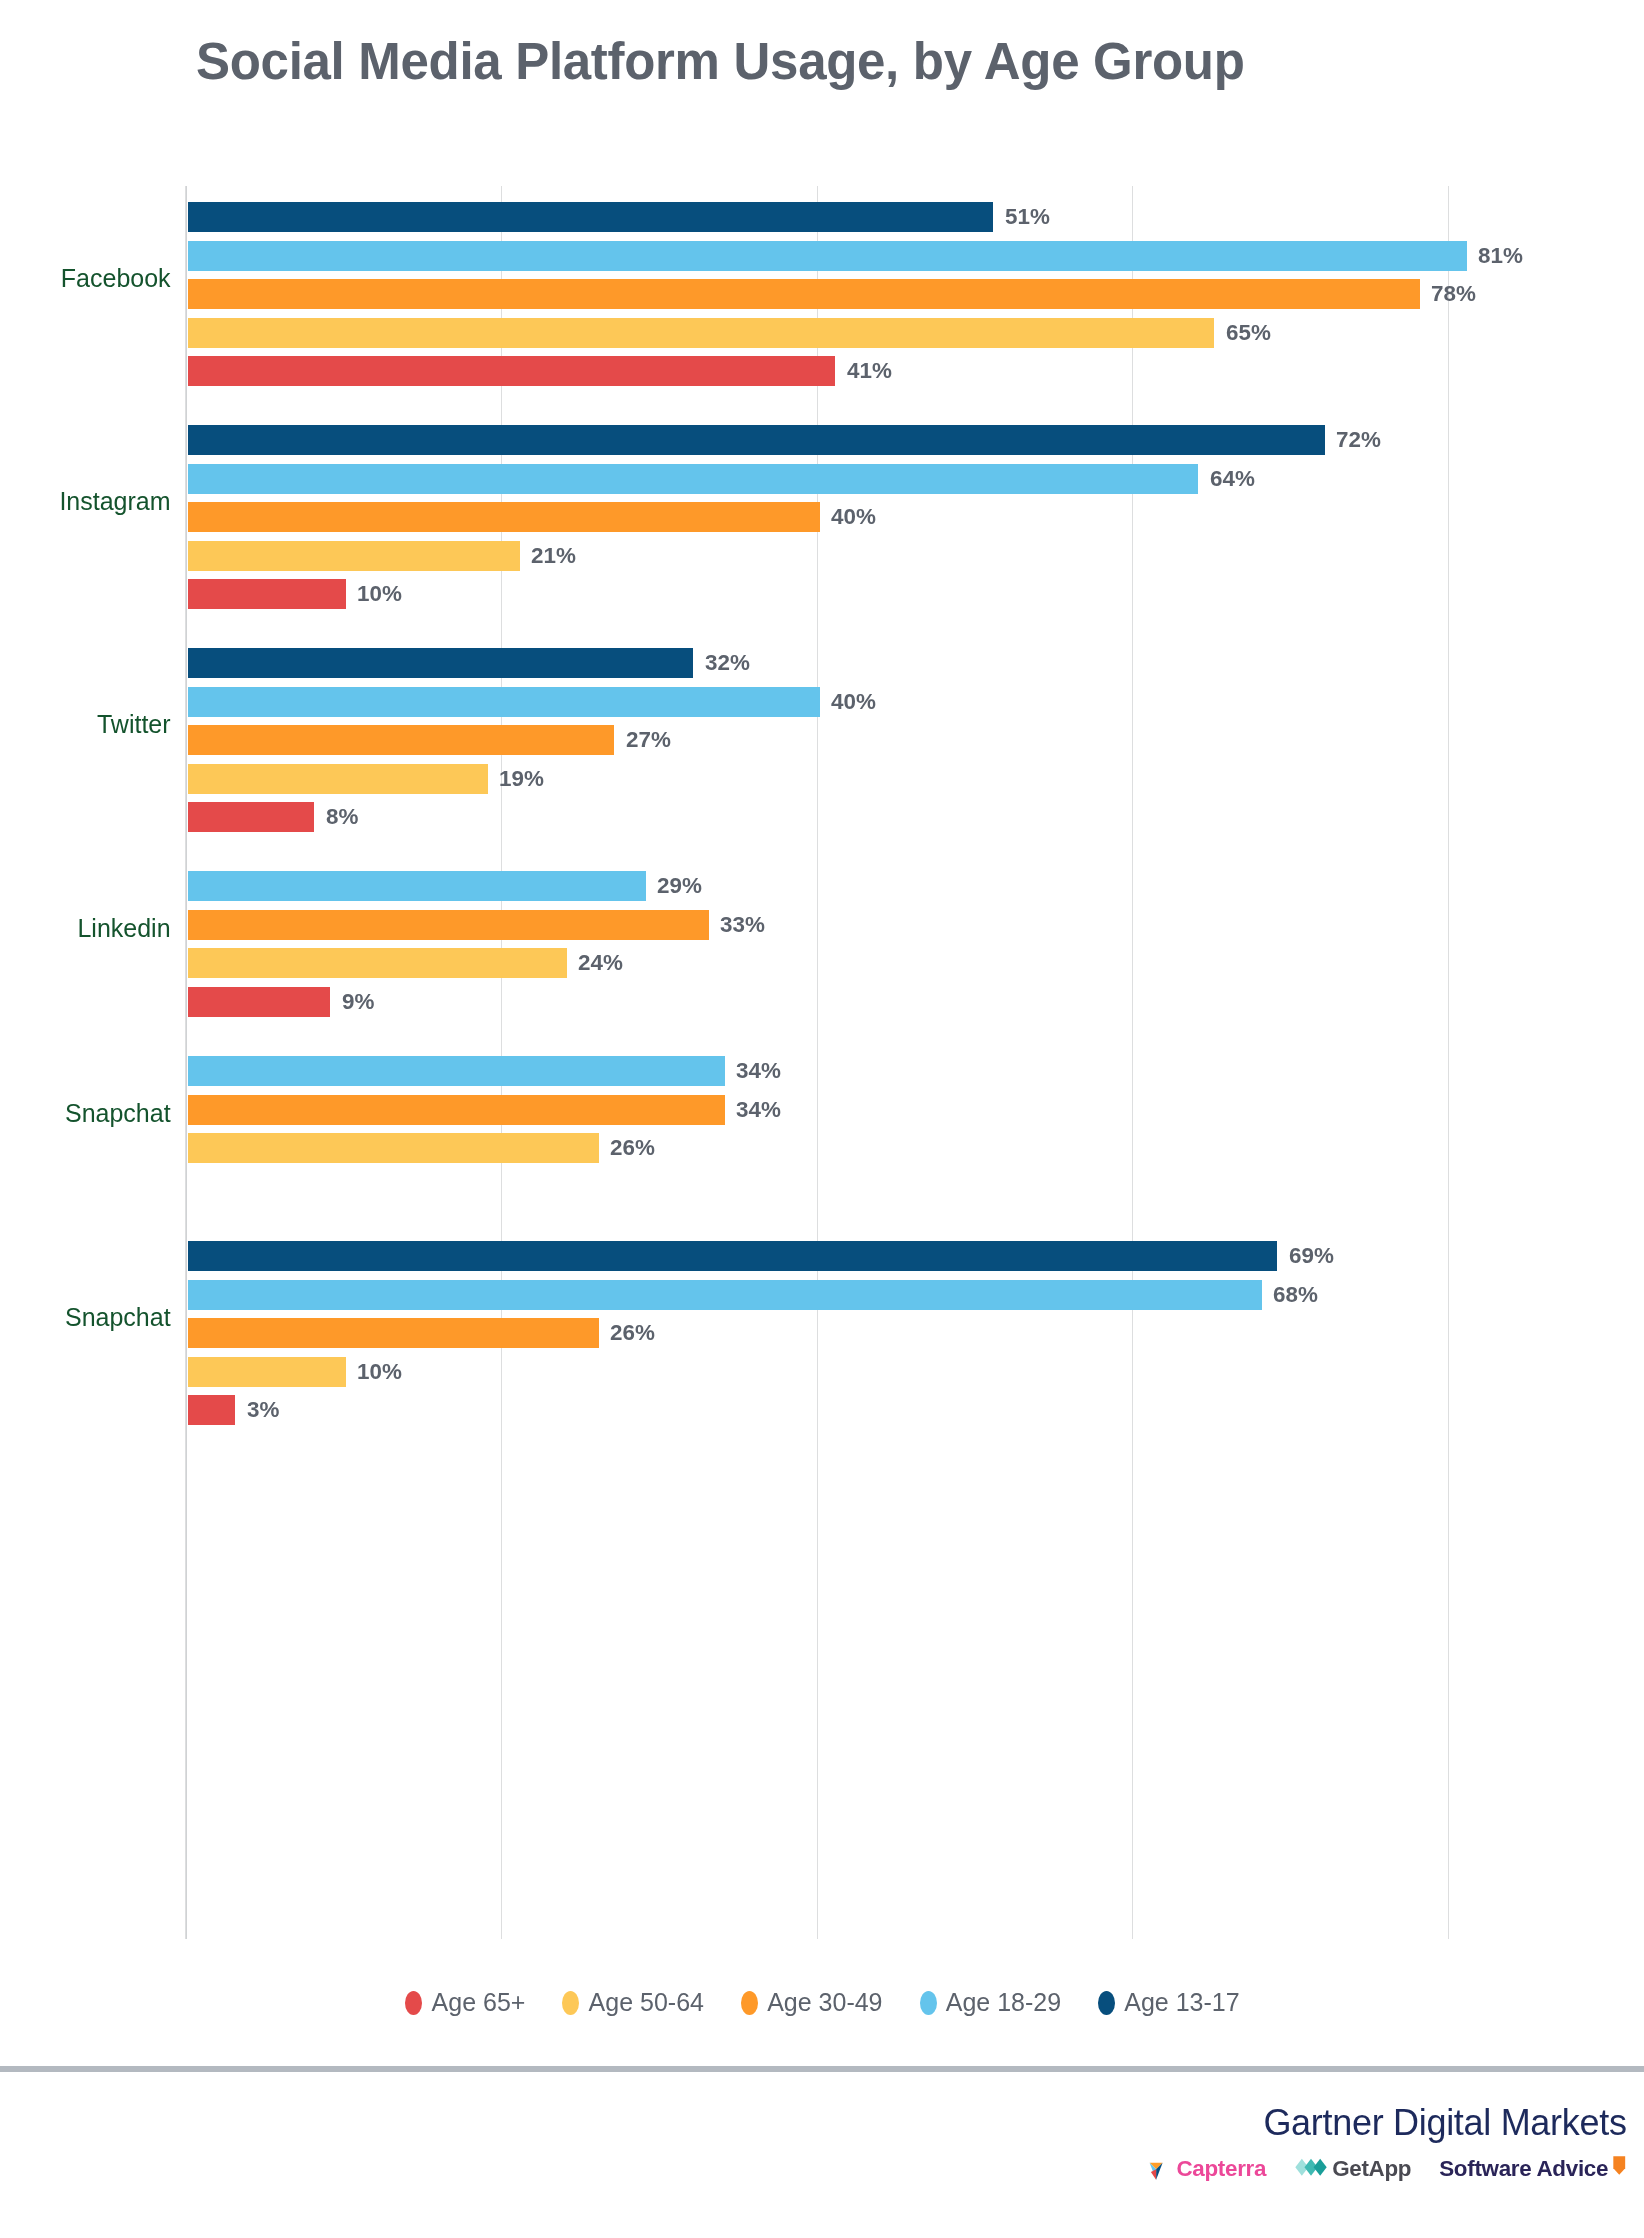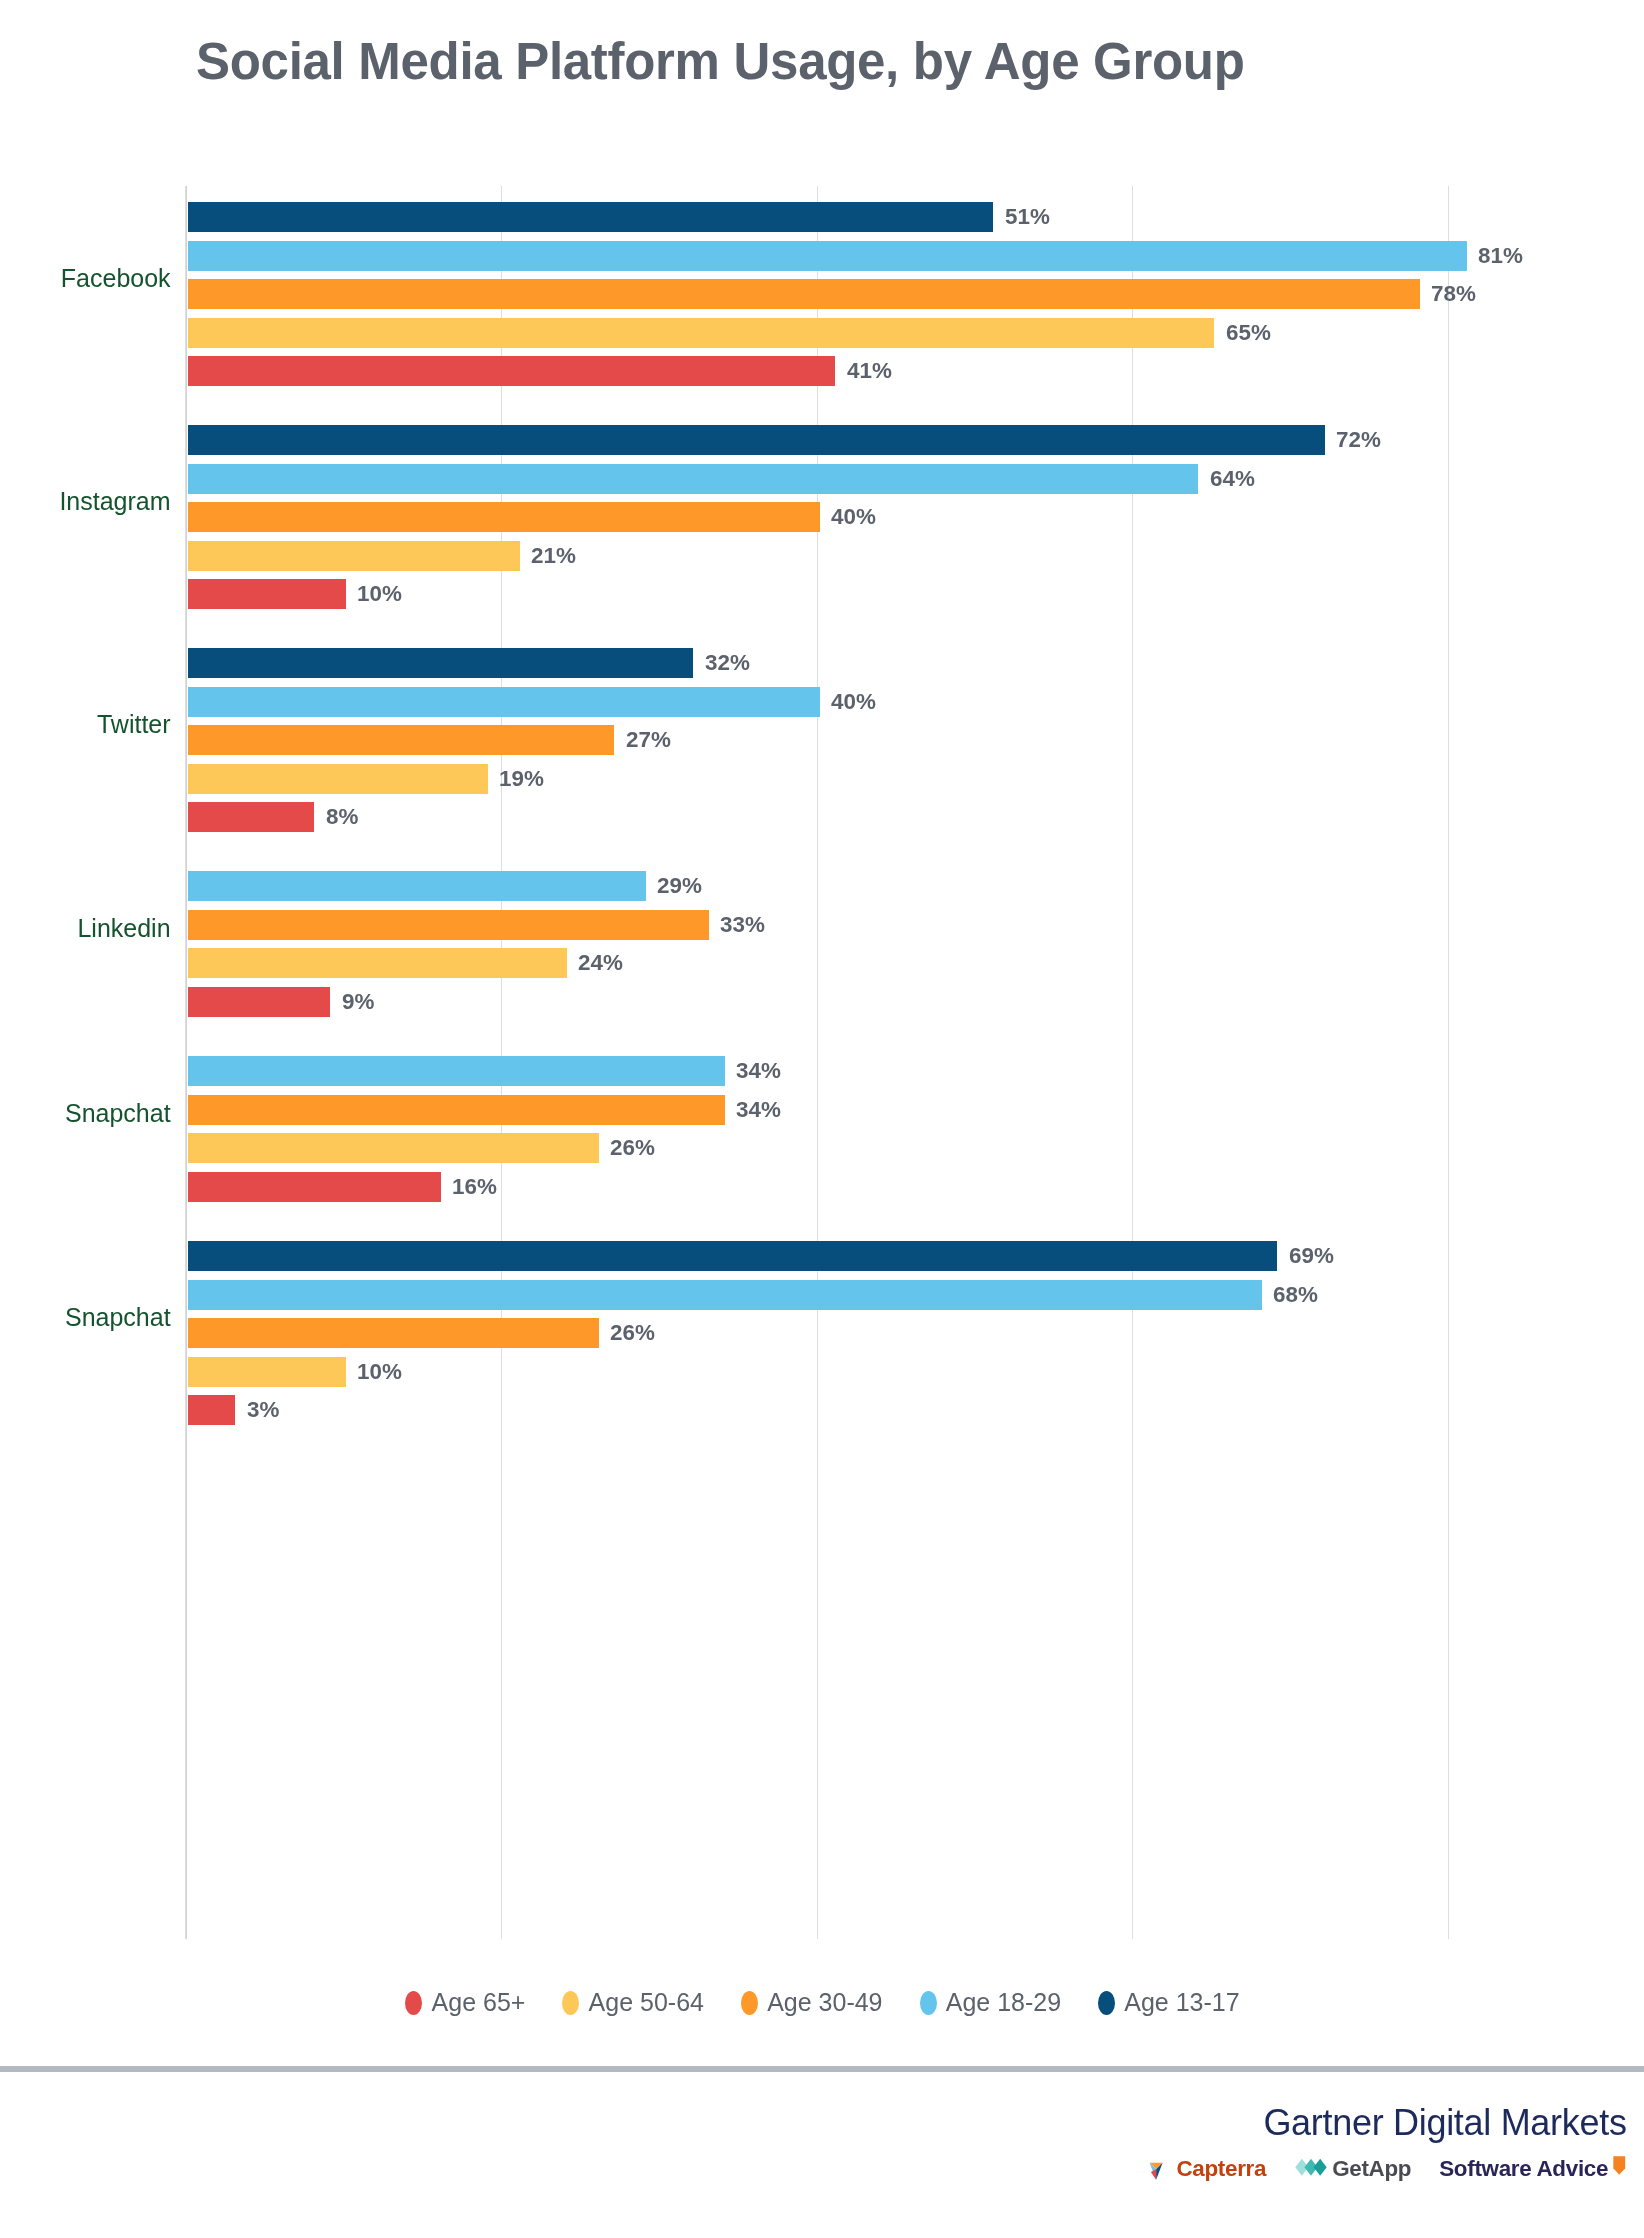--- a/index.html
+++ b/index.html
@@ -79,21 +79,21 @@
   .gdm{
     font-size:36px;font-weight:normal;color:#1d2a5c;
     letter-spacing:-0.3px;white-space:nowrap;
   }
   .brands{
     margin-top:10.5px;
     display:flex;align-items:center;justify-content:flex-end;gap:28px;
   }
   .brand{display:flex;align-items:center;gap:4px;}
   .brand-text{font-size:22.4px;font-weight:bold;white-space:nowrap;}
-  .capterra-text{color:#c2410c;letter-spacing:-0.3px;}
+  .capterra-text{color:#ec4899;letter-spacing:-0.3px;}
   .getapp-text{color:#4a4a52;letter-spacing:-0.3px;}
   .sa-text{color:#2a2458;letter-spacing:-0.3px;}
 </style>
 </head>
 <body>
 
 <div class="page">
 
   <div class="title">Social Media Platform Usage, by Age Group</div>
 
@@ -196,24 +196,20 @@
             <div class="bar" style="width: 537px; background: rgb(100, 196, 236);"></div>
             <span class="bar-label" style="left: 551px;">34%</span>
           </div>
           <div class="bar-row">
             <div class="bar" style="width: 537px; background: rgb(254, 153, 41);"></div>
             <span class="bar-label" style="left: 551px;">34%</span>
           </div>
           <div class="bar-row">
             <div class="bar" style="width: 411px; background: rgb(253, 200, 87);"></div>
             <span class="bar-label" style="left: 425px;">26%</span>
-          </div>
-          <div class="bar-row">
-            <div class="bar" style="width: 253px; background: rgb(228, 74, 74);"></div>
-            <span class="bar-label" style="left: 267px;">16%</span>
           </div>
         </div>
         <div class="group" style="top: 1055px;">
           <div class="bar-row">
             <div class="bar" style="width: 1089px; background: rgb(7, 78, 125);"></div>
             <span class="bar-label" style="left: 1104px;">69%</span>
           </div>
           <div class="bar-row">
             <div class="bar" style="width: 1074px; background: rgb(100, 196, 236);"></div>
             <span class="bar-label" style="left: 1088px;">68%</span>

